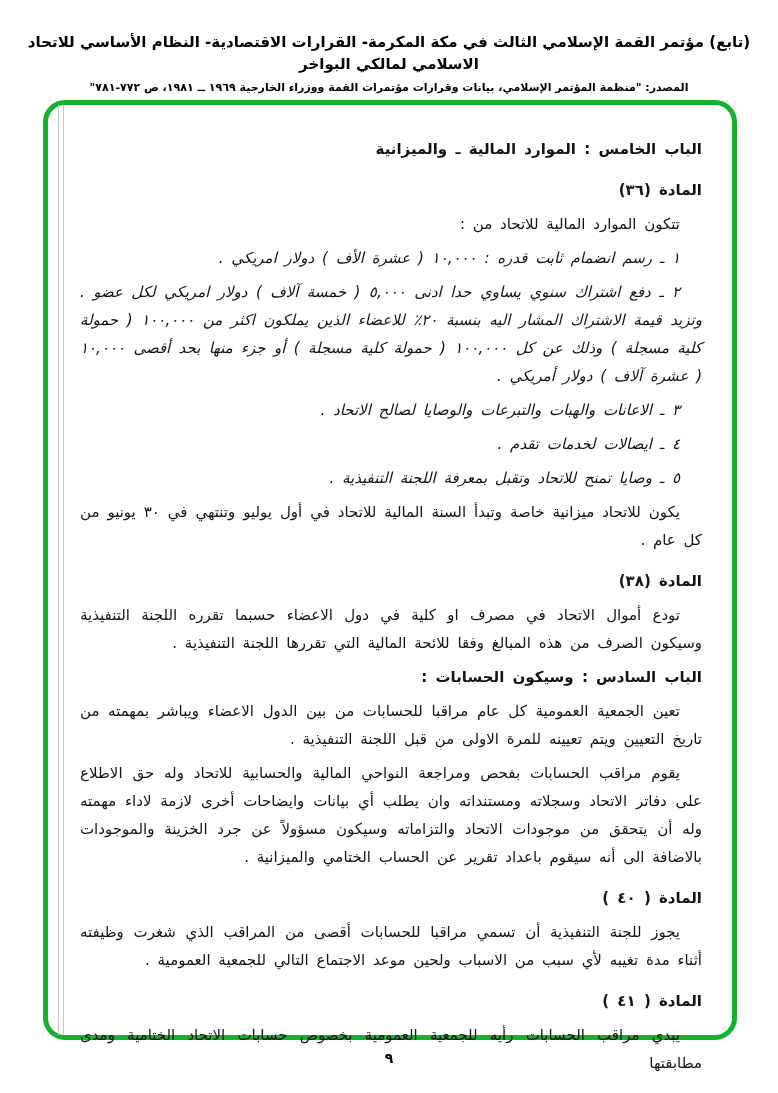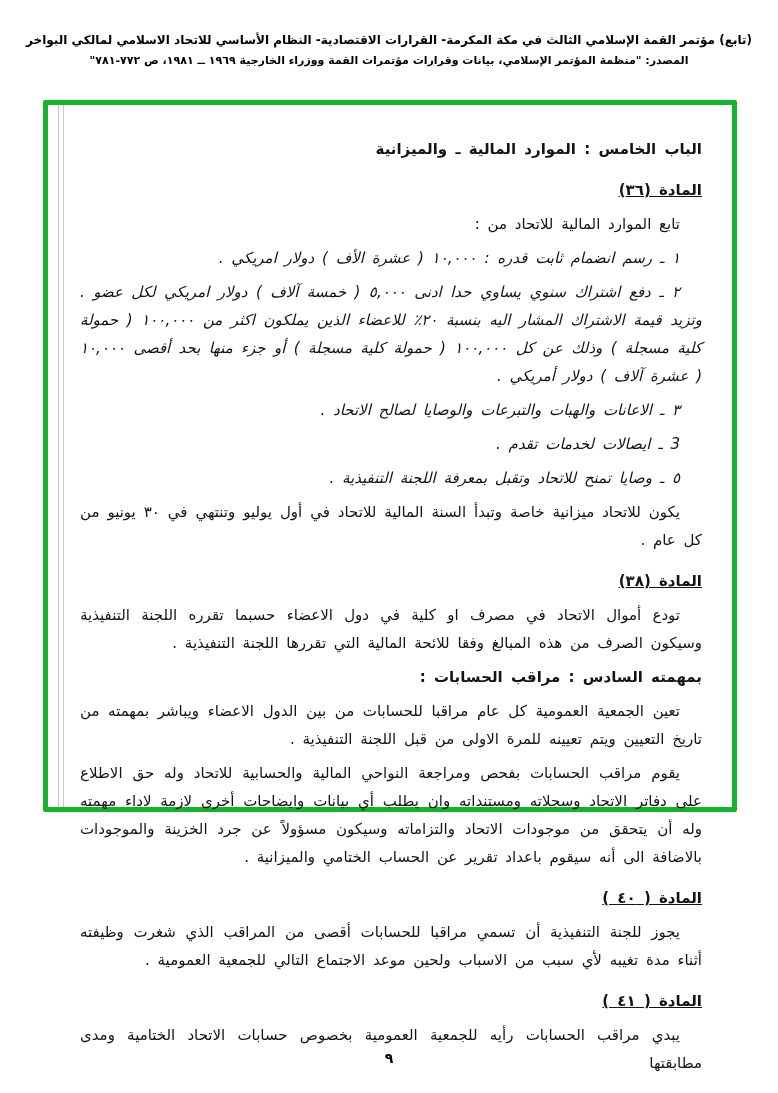--- a/index.html
+++ b/index.html
@@ -10,44 +10,44 @@
     background:#ffffff;
     position:relative;
     font-family:"DejaVu Sans", sans-serif;
     color:var(--ink);
     overflow:hidden;
   }
   .doc-header {
     position:absolute; top:32px; left:20px; right:20px;
     text-align:center; direction:rtl; font-weight:bold; color:#000;
   }
-  .doc-header .line1 { font-size:12px; line-height:1.45; letter-spacing:0; }
+  .doc-header .line1 { font-size:15px; line-height:1.45; letter-spacing:0; }
   .doc-header .line2 { font-size:11px; margin-top:5px; }
   .content-frame {
     position:absolute; left:43px; top:100px;
-    width:694px; height:712px;
+    width:694px; height:940px;
     border:5px solid var(--green);
-    border-radius:2px;
+    border-radius:22px;
     background:#ffffff;
   }
   .scan-edge {
     position:absolute; top:0; bottom:0; width:0;
     border-left:1px solid var(--scanline);
   }
   .scan-edge.e1 { left:10px; }
   .scan-edge.e2 { left:15px; }
   .doc-body {
     position:absolute; top:30px; right:30px; left:32px;
     direction:rtl; text-align:right;
     font-size:15px; line-height:28px;
     word-spacing:3px;
   }
   .blk { margin:0 0 6px 0; }
   .blk-section   { font-weight:bold; }
-  .blk-article   { font-weight:bold; margin-top:13px;text-decoration:underline; }
+  .blk-article   { font-weight:bold; margin-top:13px; }
   .blk-paragraph { text-align:justify; text-indent:22px; }
   .blk-item      { text-align:justify; text-indent:22px;font-style:italic; }
   .page-number {
     position:absolute; top:1050px; left:0; right:0;
     text-align:center; font-weight:bold; font-size:14px; color:#000;
   }
 </style>
 </head>
 <body>
 
@@ -55,30 +55,30 @@
   <div class="line1">(تابع) مؤتمر القمة الإسلامي الثالث في مكة المكرمة- القرارات الاقتصادية- النظام الأساسي للاتحاد الاسلامي لمالكي البواخر</div>
   <div class="line2">المصدر: "منظمة المؤتمر الإسلامي، بيانات وقرارات مؤتمرات القمة ووزراء الخارجية ١٩٦٩ ــ ١٩٨١، ص ٧٧٢-٧٨١"</div>
 </header>
 
 <div class="content-frame">
   <div class="scan-edge e1"></div>
   <div class="scan-edge e2"></div>
   <div class="doc-body" id="doc-body">
       <div class="blk blk-section">الباب الخامس : الموارد المالية ـ والميزانية</div>
       <div class="blk blk-article">المادة (٣٦)</div>
-      <div class="blk blk-paragraph">تابع الموارد المالية للاتحاد من :</div>
+      <div class="blk blk-paragraph">تتكون الموارد المالية للاتحاد من :</div>
       <div class="blk blk-item">١ ـ رسم انضمام ثابت قدره : ١٠,٠٠٠ ( عشرة الأف ) دولار امريكي .</div>
       <div class="blk blk-item">٢ ـ دفع اشتراك سنوي يساوي حدا ادنى ٥,٠٠٠ ( خمسة آلاف ) دولار امريكي لكل عضو . وتزيد قيمة الاشتراك المشار اليه بنسبة ٢٠٪ للاعضاء الذين يملكون اكثر من ١٠٠,٠٠٠ ( حمولة كلية مسجلة ) وذلك عن كل ١٠٠,٠٠٠ ( حمولة كلية مسجلة ) أو جزء منها بحد أقصى ١٠,٠٠٠ ( عشرة آلاف ) دولار أمريكي .</div>
       <div class="blk blk-item">٣ ـ الاعانات والهبات والتبرعات والوصايا لصالح الاتحاد .</div>
-      <div class="blk blk-item">3 ـ ايصالات لخدمات تقدم .</div>
+      <div class="blk blk-item">٤ ـ ايصالات لخدمات تقدم .</div>
       <div class="blk blk-item">٥ ـ وصايا تمنح للاتحاد وتقبل بمعرفة اللجنة التنفيذية .</div>
       <div class="blk blk-paragraph">يكون للاتحاد ميزانية خاصة وتبدأ السنة المالية للاتحاد في أول يوليو وتنتهي في ٣٠ يونيو من كل عام .</div>
       <div class="blk blk-article">المادة (٣٨)</div>
       <div class="blk blk-paragraph">تودع أموال الاتحاد في مصرف او كلية في دول الاعضاء حسبما تقرره اللجنة التنفيذية وسيكون الصرف من هذه المبالغ وفقا للائحة المالية التي تقررها اللجنة التنفيذية .</div>
-      <div class="blk blk-section">بمهمته السادس : مراقب الحسابات :</div>
+      <div class="blk blk-section">الباب السادس : وسيكون الحسابات :</div>
       <div class="blk blk-paragraph">تعين الجمعية العمومية كل عام مراقبا للحسابات من بين الدول الاعضاء ويباشر بمهمته من تاريخ التعيين ويتم تعيينه للمرة الاولى من قبل اللجنة التنفيذية .</div>
       <div class="blk blk-paragraph">يقوم مراقب الحسابات بفحص ومراجعة النواحي المالية والحسابية للاتحاد وله حق الاطلاع على دفاتر الاتحاد وسجلاته ومستنداته وان يطلب أي بيانات وايضاحات أخرى لازمة لاداء مهمته وله أن يتحقق من موجودات الاتحاد والتزاماته وسيكون مسؤولاً عن جرد الخزينة والموجودات بالاضافة الى أنه سيقوم باعداد تقرير عن الحساب الختامي والميزانية .</div>
       <div class="blk blk-article">المادة ( ٤٠ )</div>
       <div class="blk blk-paragraph">يجوز للجنة التنفيذية أن تسمي مراقبا للحسابات أقصى من المراقب الذي شغرت وظيفته أثناء مدة تغيبه لأي سبب من الاسباب ولحين موعد الاجتماع التالي للجمعية العمومية .</div>
       <div class="blk blk-article">المادة ( ٤١ )</div>
       <div class="blk blk-paragraph">يبدي مراقب الحسابات رأيه للجمعية العمومية بخصوص حسابات الاتحاد الختامية ومدى مطابقتها</div>
     </div>
 </div>
 
 <div class="page-number">٩</div>

